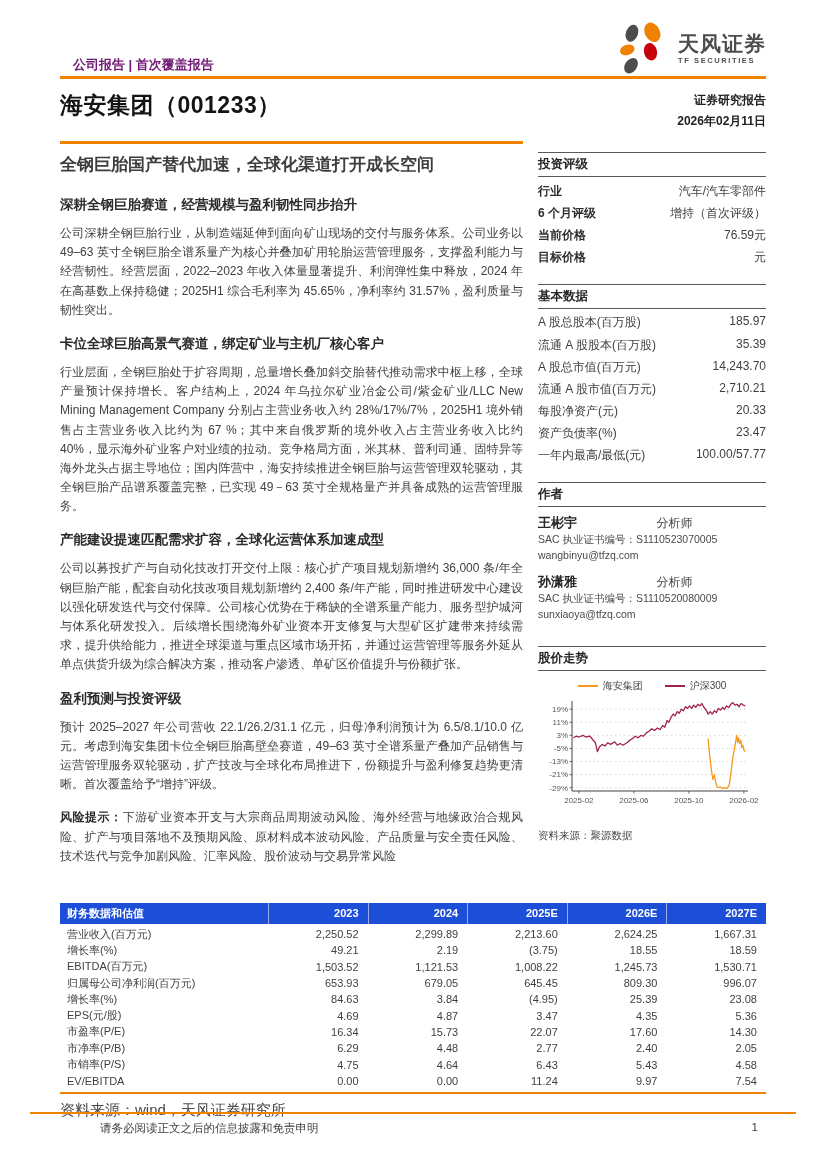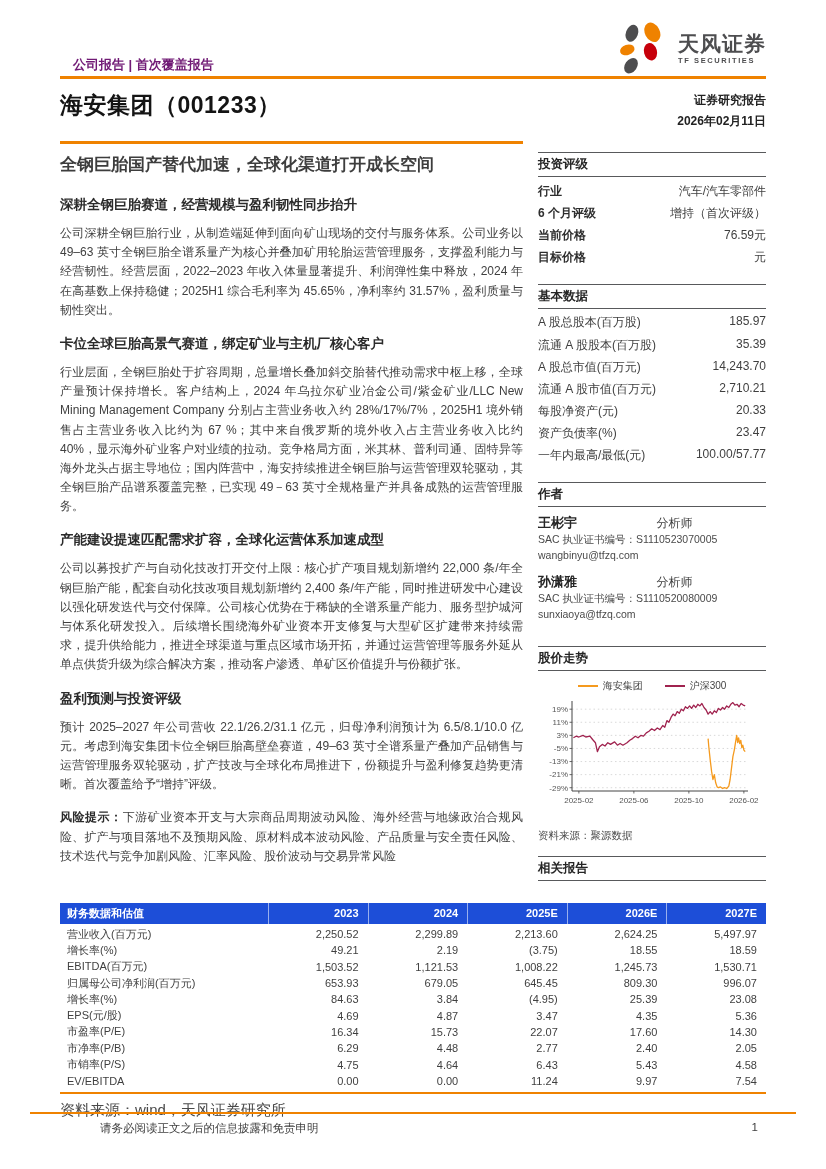--- a/index.html
+++ b/index.html
@@ -95,21 +95,21 @@
     <div class="left-rule"></div>
     <h2 class="subtitle">全钢巨胎国产替代加速，全球化渠道打开成长空间</h2>
 
     <h3 class="sec-heading">深耕全钢巨胎赛道，经营规模与盈利韧性同步抬升</h3>
     <p class="sec-body">公司深耕全钢巨胎行业，从制造端延伸到面向矿山现场的交付与服务体系。公司业务以 49–63 英寸全钢巨胎全谱系量产为核心并叠加矿用轮胎运营管理服务，支撑盈利能力与经营韧性。经营层面，2022–2023 年收入体量显著提升、利润弹性集中释放，2024 年在高基数上保持稳健；2025H1 综合毛利率为 45.65%，净利率约 31.57%，盈利质量与韧性突出。</p>
 
     <h3 class="sec-heading">卡位全球巨胎高景气赛道，绑定矿业与主机厂核心客户</h3>
     <p class="sec-body">行业层面，全钢巨胎处于扩容周期，总量增长叠加斜交胎替代推动需求中枢上移，全球产量预计保持增长。客户结构上，2024 年乌拉尔矿业冶金公司/紫金矿业/LLC New Mining Management Company 分别占主营业务收入约 28%/17%/7%，2025H1 境外销售占主营业务收入比约为 67 %；其中来自俄罗斯的境外收入占主营业务收入比约 40%，显示海外矿业客户对业绩的拉动。竞争格局方面，米其林、普利司通、固特异等海外龙头占据主导地位；国内阵营中，海安持续推进全钢巨胎与运营管理双轮驱动，其全钢巨胎产品谱系覆盖完整，已实现 49－63 英寸全规格量产并具备成熟的运营管理服务。</p>
 
     <h3 class="sec-heading">产能建设提速匹配需求扩容，全球化运营体系加速成型</h3>
-    <p class="sec-body">公司以募投扩产与自动化技改打开交付上限：核心扩产项目规划新增约 22,000 条/年全钢巨胎产能，配套自动化技改项目规划新增约 2,400 条/年产能，同时推进研发中心建设以强化研发迭代与交付保障。公司核心优势在于稀缺的全谱系量产能力、服务型护城河与体系化研发投入。后续增长围绕海外矿业资本开支修复与大型矿区扩建带来持续需求，提升供给能力，推进全球渠道与重点区域市场开拓，并通过运营管理等服务外延从单点供货升级为综合解决方案，推动客户渗透、单矿区价值提升与份额扩张。</p>
+    <p class="sec-body">公司以募投扩产与自动化技改打开交付上限：核心扩产项目规划新增约 36,000 条/年全钢巨胎产能，配套自动化技改项目规划新增约 2,400 条/年产能，同时推进研发中心建设以强化研发迭代与交付保障。公司核心优势在于稀缺的全谱系量产能力、服务型护城河与体系化研发投入。后续增长围绕海外矿业资本开支修复与大型矿区扩建带来持续需求，提升供给能力，推进全球渠道与重点区域市场开拓，并通过运营管理等服务外延从单点供货升级为综合解决方案，推动客户渗透、单矿区价值提升与份额扩张。</p>
 
     <h3 class="sec-heading">盈利预测与投资评级</h3>
     <p class="sec-body">预计 2025–2027 年公司营收 22.1/26.2/31.1 亿元，归母净利润预计为 6.5/8.1/10.0 亿元。考虑到海安集团卡位全钢巨胎高壁垒赛道，49–63 英寸全谱系量产叠加产品销售与运营管理服务双轮驱动，扩产技改与全球化布局推进下，份额提升与盈利修复趋势更清晰。首次覆盖给予“增持”评级。</p>
 
     <p class="sec-body risk">
       <strong>风险提示：</strong><span>下游矿业资本开支与大宗商品周期波动风险、海外经营与地缘政治合规风险、扩产与项目落地不及预期风险、原材料成本波动风险、产品质量与安全责任风险、技术迭代与竞争加剧风险、汇率风险、股价波动与交易异常风险</span>
     </p>
   </div>
 
   <aside class="sidebar">
@@ -228,44 +228,40 @@
           <line x1="150.875" y1="96" x2="150.875" y2="98.5" stroke="#444" stroke-width="0.8"></line>
           <text x="150.875" y="108" text-anchor="middle" font-size="8" fill="#555">2025-10</text>
           <line x1="205.875" y1="96" x2="205.875" y2="98.5" stroke="#444" stroke-width="0.8"></line>
           <text x="205.875" y="108" text-anchor="middle" font-size="8" fill="#555">2026-02</text>
           <polyline points="35.4,42.8 38.1,41.2 40.9,42.0 45.0,40.4 47.8,42.0 51.9,41.2 54.6,44.5 57.4,47.7 59.4,56.7 61.5,51.8 64.3,49.4 67.0,51.0 69.8,47.7 72.5,49.4 76.6,46.9 79.4,50.2 82.1,48.5 84.9,50.2 89.0,47.7 91.8,45.3 94.5,43.6 97.3,41.2 100.0,42.8 102.8,40.4 105.5,41.2 108.3,37.9 111.0,36.3 113.7,33.8 116.5,35.5 119.3,33.0 122.0,34.6 124.7,30.5 126.8,32.2 128.9,25.6 130.9,27.3 133.0,22.4 135.1,19.1 137.1,20.7 139.2,16.6 141.3,18.3 143.3,14.2 145.4,15.8 147.4,11.7 149.5,13.4 151.6,10.9 153.6,13.4 155.7,10.1 157.8,12.5 159.8,9.3 161.9,10.9 163.9,8.5 166.0,12.5 168.1,15.0 170.1,19.1 172.2,16.6 174.2,19.1 176.3,15.8 178.4,17.5 180.4,13.4 182.5,15.0 184.6,12.5 186.6,14.2 188.7,10.9 190.8,12.5 192.8,9.3 194.9,7.6 196.9,10.1 199.0,9.3 201.1,11.7 203.1,8.5 205.2,10.1 207.2,10.9" fill="none" stroke="#A0234F" stroke-width="1.3" stroke-linejoin="round"></polyline>
           <polyline points="170.1,43.6 170.8,51.8 172.2,64.9 173.6,76.4 174.9,84.5 176.3,79.6 177.7,87.8 179.1,91.9 180.4,92.7 182.5,91.9 184.6,93.5 186.6,92.7 188.7,93.5 190.8,91.1 192.1,84.5 193.5,73.1 194.9,61.6 196.3,55.1 197.6,46.9 198.7,40.4 199.7,47.7 200.6,42.8 201.7,48.5 202.8,45.3 203.8,52.6 204.8,50.2 205.9,55.1 207.2,56.7" fill="none" stroke="#F59A1E" stroke-width="1.3" stroke-linejoin="round"></polyline>
         </svg>
       <div class="chart-source">资料来源：聚源数据</div>
     </section>
 
-    <section class="side-sec">
-      <div class="side-sec-title">相关报告</div>
-      <div class="related-spacer"></div>
-    </section>
 
   </aside>
 
   <div class="fin-table">
     <div class="fin-header">
       <div class="fin-col-label">财务数据和估值</div>
       <div class="fin-col">2023</div>
       <div class="fin-col">2024</div>
       <div class="fin-col">2025E</div>
       <div class="fin-col">2026E</div>
       <div class="fin-col">2027E</div>
     </div>
     <div class="fin-rows" id="fin-rows">
         <div class="fin-row">
           <div class="fin-col-label">营业收入(百万元)</div>
           <div class="fin-col">2,250.52</div>
           <div class="fin-col">2,299.89</div>
           <div class="fin-col">2,213.60</div>
           <div class="fin-col">2,624.25</div>
-          <div class="fin-col">5,497.97</div>
+          <div class="fin-col">1,667.31</div>
         </div>
         <div class="fin-row">
           <div class="fin-col-label">增长率(%)</div>
           <div class="fin-col">49.21</div>
           <div class="fin-col">2.19</div>
           <div class="fin-col">(3.75)</div>
           <div class="fin-col">18.55</div>
           <div class="fin-col">18.59</div>
         </div>
         <div class="fin-row">

